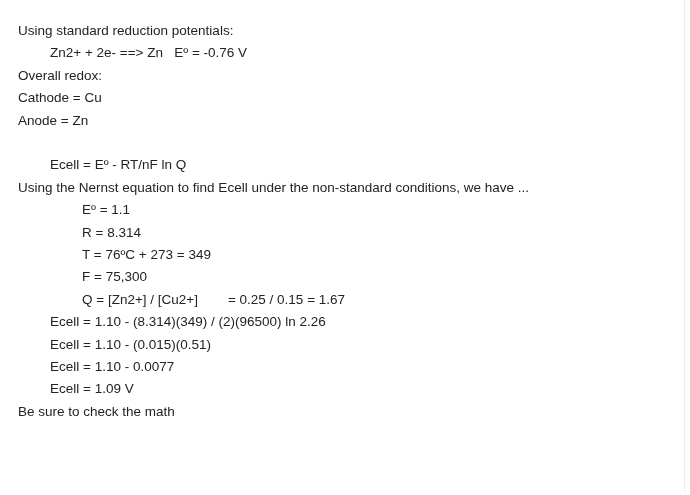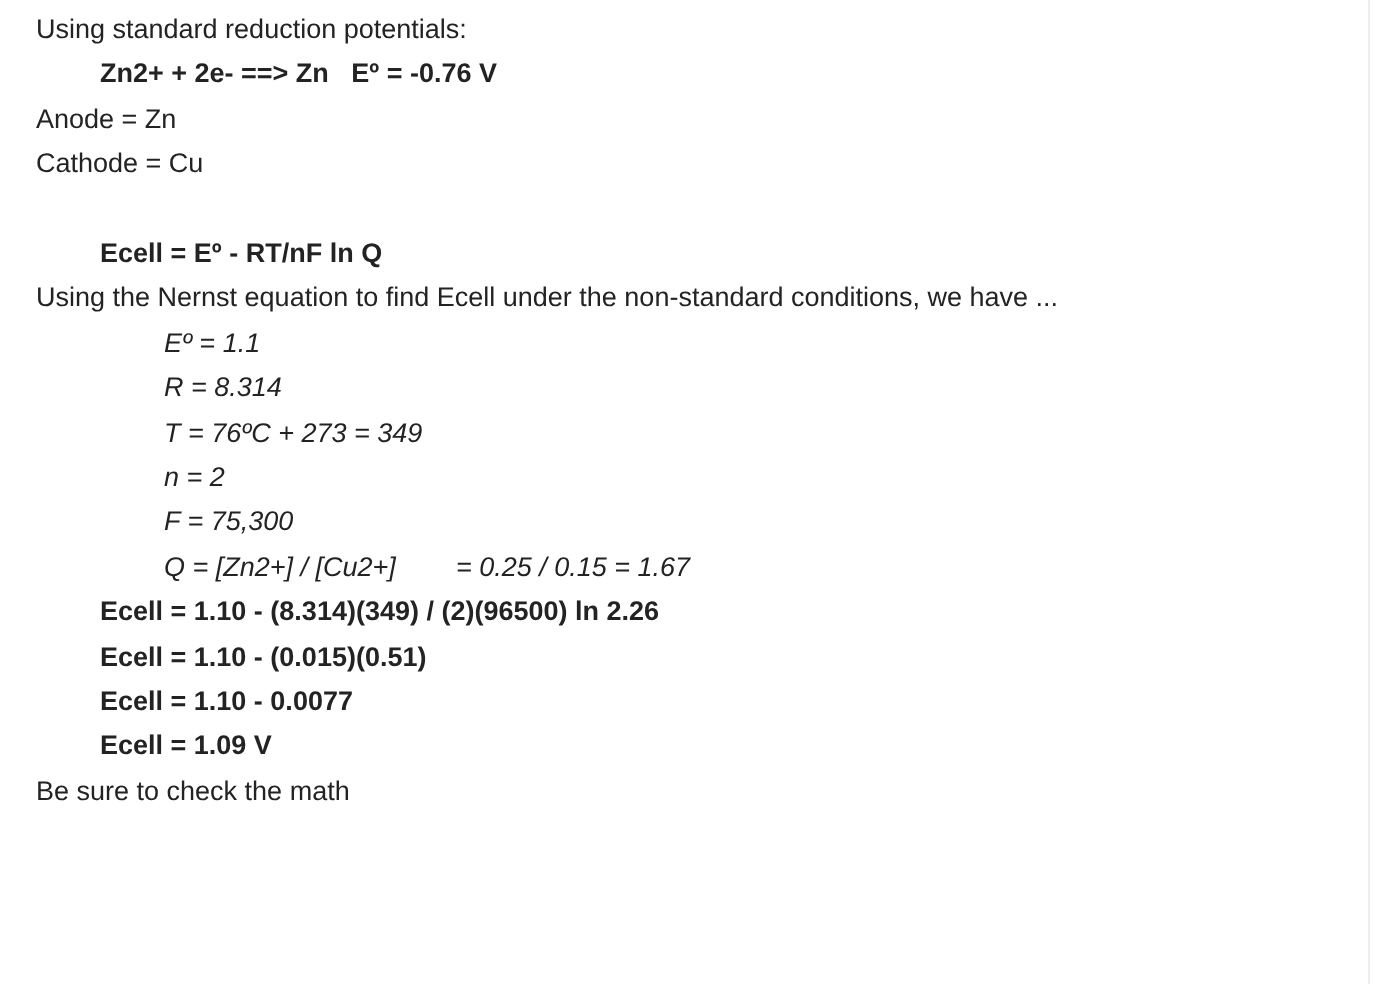--- a/index.html
+++ b/index.html
@@ -13,31 +13,31 @@
     font-family: "Liberation Sans", sans-serif;
     color: #222222;
     overflow: hidden;
     position: relative;
   }
   .page {
     position: relative;
     width: 690px;
     height: 495px;
     box-sizing: border-box;
-    padding: 4px 10px 0 18px;
+    padding: 20px 10px 0 18px;
     background: #ffffff;
   }
   .line {
     font-size: 13.5px;
     line-height: 22.4px;
     white-space: pre;
     color: #232323;
   }
-  .indent-1 { padding-left: 32px; font-weight: bold; }
-  .indent-2 { padding-left: 64px; font-style: italic; }
+  .indent-1 { padding-left: 32px; }
+  .indent-2 { padding-left: 64px; }
   .blank { height: 22.4px; }
   .right-edge {
     position: absolute;
     top: 0;
     right: 0;
     width: 5px;
     height: 495px;
     background: #ffffff;
     border-left: 1px solid #ededed;
   }
@@ -50,29 +50,29 @@
     background: #ffffff;
   }
 </style>
 </head>
 <body>
 
 <div class="page">
   <div id="doc-lines">
       <div class="line">Using standard reduction potentials:</div>
       <div class="line indent-1">Zn2+ + 2e- ==&gt; Zn   Eº = -0.76 V</div>
+      <div class="line">Overall redox:</div>
+      <div class="line">Cathode = Cu</div>
       <div class="line">Anode = Zn</div>
-      <div class="line">Cathode = Cu</div>
       <div class="line blank"></div>
       <div class="line indent-1">Ecell = Eº - RT/nF ln Q</div>
       <div class="line">Using the Nernst equation to find Ecell under the non-standard conditions, we have ...</div>
       <div class="line indent-2">Eº = 1.1</div>
       <div class="line indent-2">R = 8.314</div>
       <div class="line indent-2">T = 76ºC + 273 = 349</div>
-      <div class="line indent-2">n = 2</div>
       <div class="line indent-2">F = 75,300</div>
       <div class="line indent-2">Q = [Zn2+] / [Cu2+]        = 0.25 / 0.15 = 1.67</div>
       <div class="line indent-1">Ecell = 1.10 - (8.314)(349) / (2)(96500) ln 2.26</div>
       <div class="line indent-1">Ecell = 1.10 - (0.015)(0.51)</div>
       <div class="line indent-1">Ecell = 1.10 - 0.0077</div>
       <div class="line indent-1">Ecell = 1.09 V</div>
       <div class="line">Be sure to check the math</div>
     </div>
   <div class="right-edge"></div>
   <div class="bottom-edge"></div>

